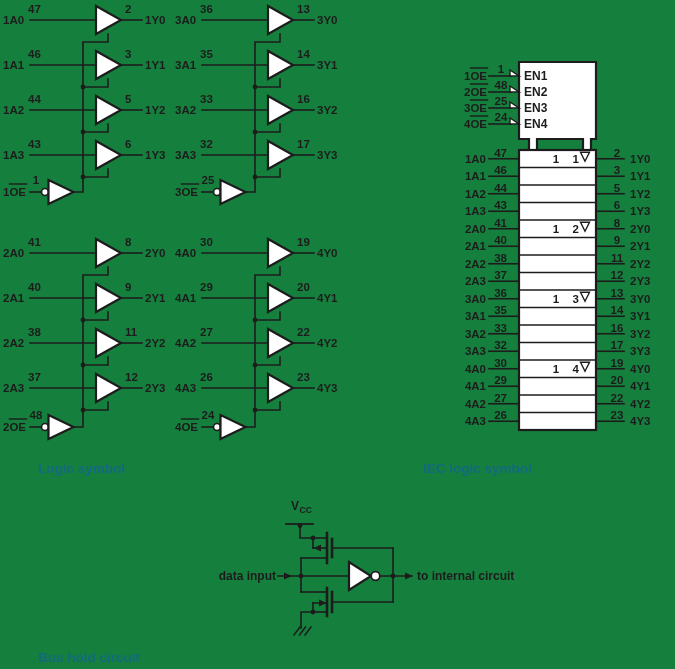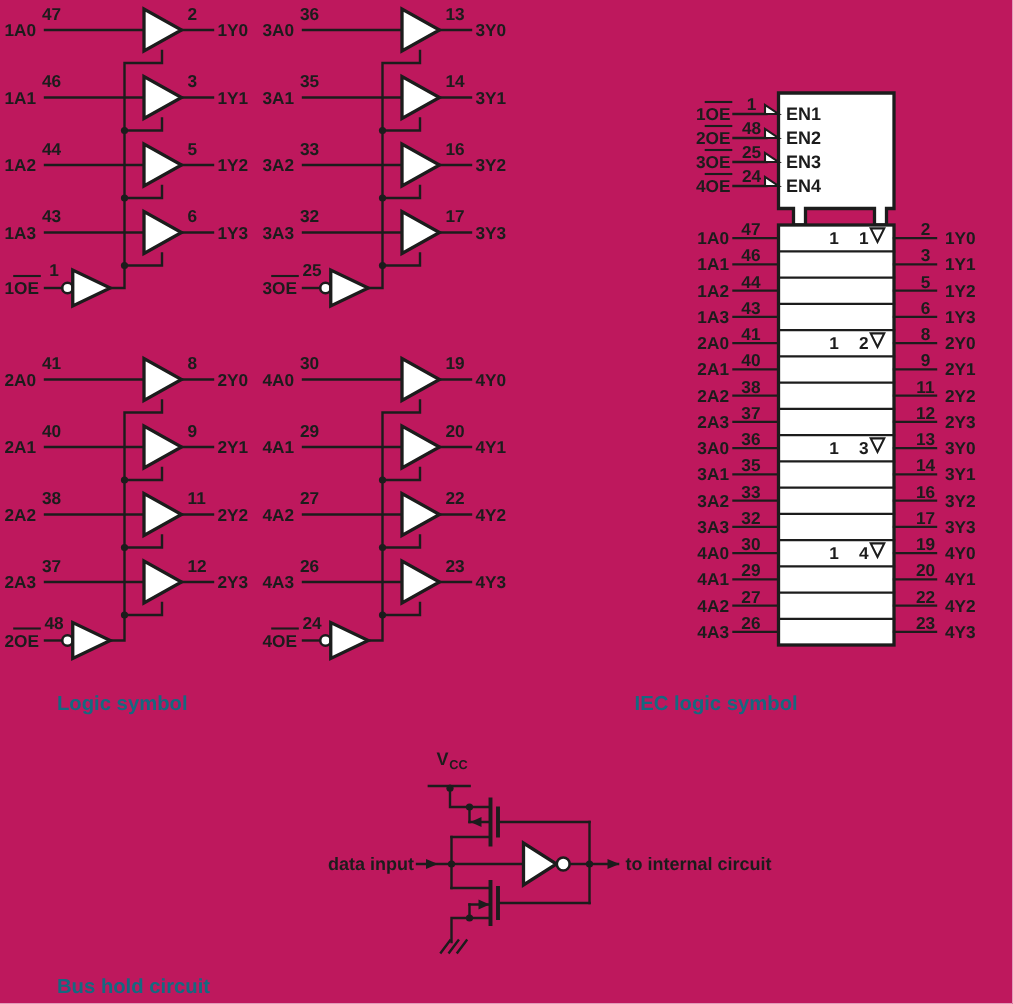--- a/index.html
+++ b/index.html
@@ -1,16 +1,16 @@
 <!DOCTYPE html>
 <html><head>
 <meta charset="utf-8">
 <style>
   html,body{margin:0;padding:0;background:#ffffff;}
-  .page{position:relative;width:675px;height:669px;background:#be185d;overflow:hidden;}
+  .page{position:relative;width:675px;height:669px;background:#15803d;overflow:hidden;}
   #diagram{display:block;}
   #diagram text{font-family:"Liberation Sans","DejaVu Sans",sans-serif;}
   .caption{font-size:13.5px;font-weight:700;}
 </style>
 </head>
 <body>
 
 <div class="page">
   <svg id="diagram" width="675" height="669" viewBox="0 0 675 669">
     <g id="g-logic">

